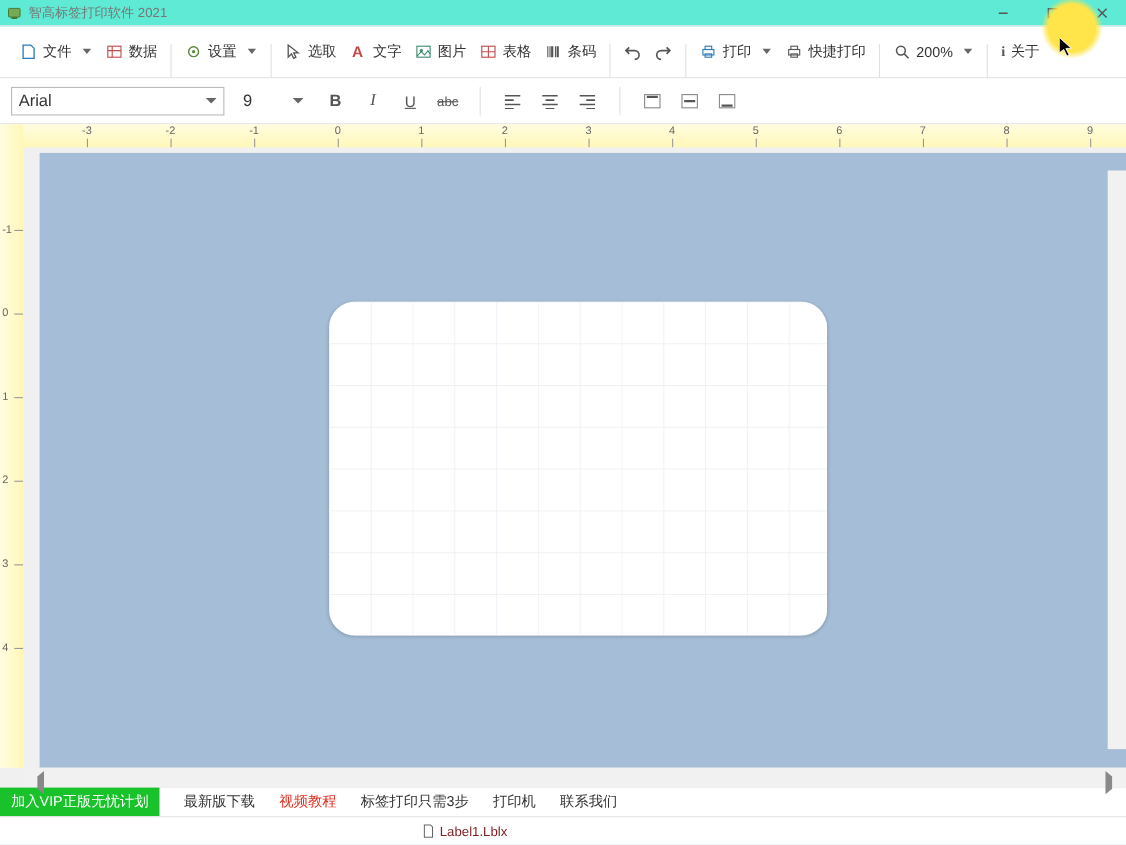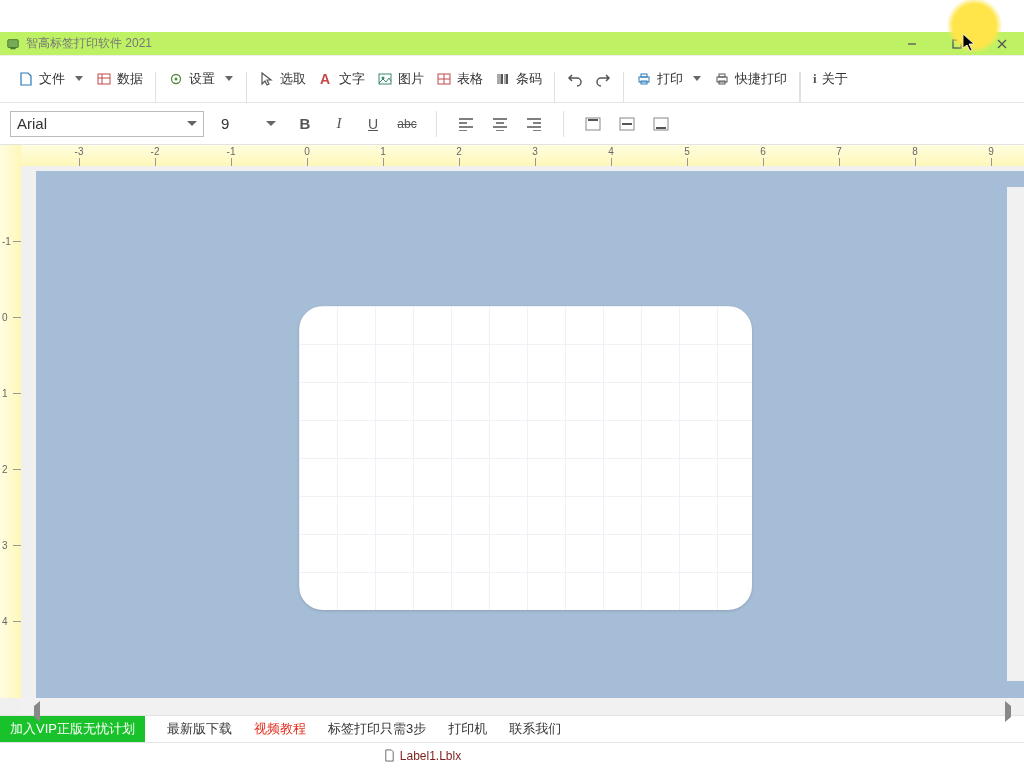--- a/index.html
+++ b/index.html
@@ -1,18 +1,18 @@
 <!DOCTYPE html>
 <html><head>
 <meta charset="utf-8">
 <style>
 * { margin: 0; padding: 0; box-sizing: border-box; font-family: "Microsoft YaHei", Arial, sans-serif; }
 body { width: 1024px; height: 768px; overflow: hidden; background: #fff; display: flex; flex-direction: column; font-size: 13px; color: #333; }
 
-.titlebar { height: 24px; background: #bef264; display: flex; align-items: center; padding-left: 6px; border-bottom: 1px solid #eee; margin-top: 32px; }
+.titlebar { height: 24px; background: #5eead4; display: flex; align-items: center; padding-left: 6px; border-bottom: 1px solid #eee; }
 .titlebar .icon { width: 14px; height: 14px; margin-right: 6px; display: inline-flex; }
 .titlebar .title { color: #777; font-size: 12px; flex: 1; }
 .win-ctrls { display: flex; align-items: center; }
 .win-ctrls .wc { width: 45px; height: 24px; display: flex; align-items: center; justify-content: center; color: #555; }
 .highlight-circle { position: absolute; width: 55px; height: 55px; background: radial-gradient(circle,#ffe54a 0%,#ffe54a 55%,rgba(255,229,74,0) 72%); border-radius: 50%; top: -2px; right: 22px; z-index: 50; pointer-events: none; }
 .cursor-arrow { position: absolute; top: 34px; right: 45px; z-index: 60; }
 
 .toolbar { height: 47px; display: flex; align-items: flex-end; padding: 0 6px; gap: 0; border-bottom: 1px solid #e3e3e3; }
 .tb-group { display: flex; align-items: center; height: 100%; padding: 0 6px; }
 .tb-sep { width: 1px; height: 30px; background: #e0e0e0; }
@@ -208,20 +208,34 @@
     <div class="tb-btn">
       <svg class="ico-svg" viewBox="0 0 16 16">
           <rect x="3" y="6" width="10" height="5" fill="none" stroke="#555"></rect>
           <rect x="5" y="3" width="6" height="3" fill="none" stroke="#555"></rect>
           <rect x="5" y="10" width="6" height="3" fill="none" stroke="#555"></rect>
         </svg>
       <span>快捷打印</span>
     </div>
   </div>
   <div class="tb-sep"></div>
+  <div class="tb-group">
+    <div class="tb-btn">
+      <svg class="ico-svg" viewBox="0 0 16 16">
+          <circle cx="7" cy="7" r="4" fill="none" stroke="#555" stroke-width="1.4"></circle>
+          <line x1="10" y1="10" x2="14" y2="14" stroke="#555" stroke-width="1.4"></line>
+        </svg>
+      <span>200%</span>
+      <span class="drop-car">
+          <svg viewBox="0 0 8 6">
+            <path d="M0 0 L4 5 L8 0" fill="#666"></path>
+          </svg>
+        </span>
+    </div>
+  </div>
   <div class="tb-sep"></div>
   <div class="tb-group">
     <div class="tb-btn">
       <span style="font-family:serif;font-weight:bold;color:#555">i</span>
       <span>关于</span>
     </div>
   </div>
 </div>
 
 <div class="toolbar2">

